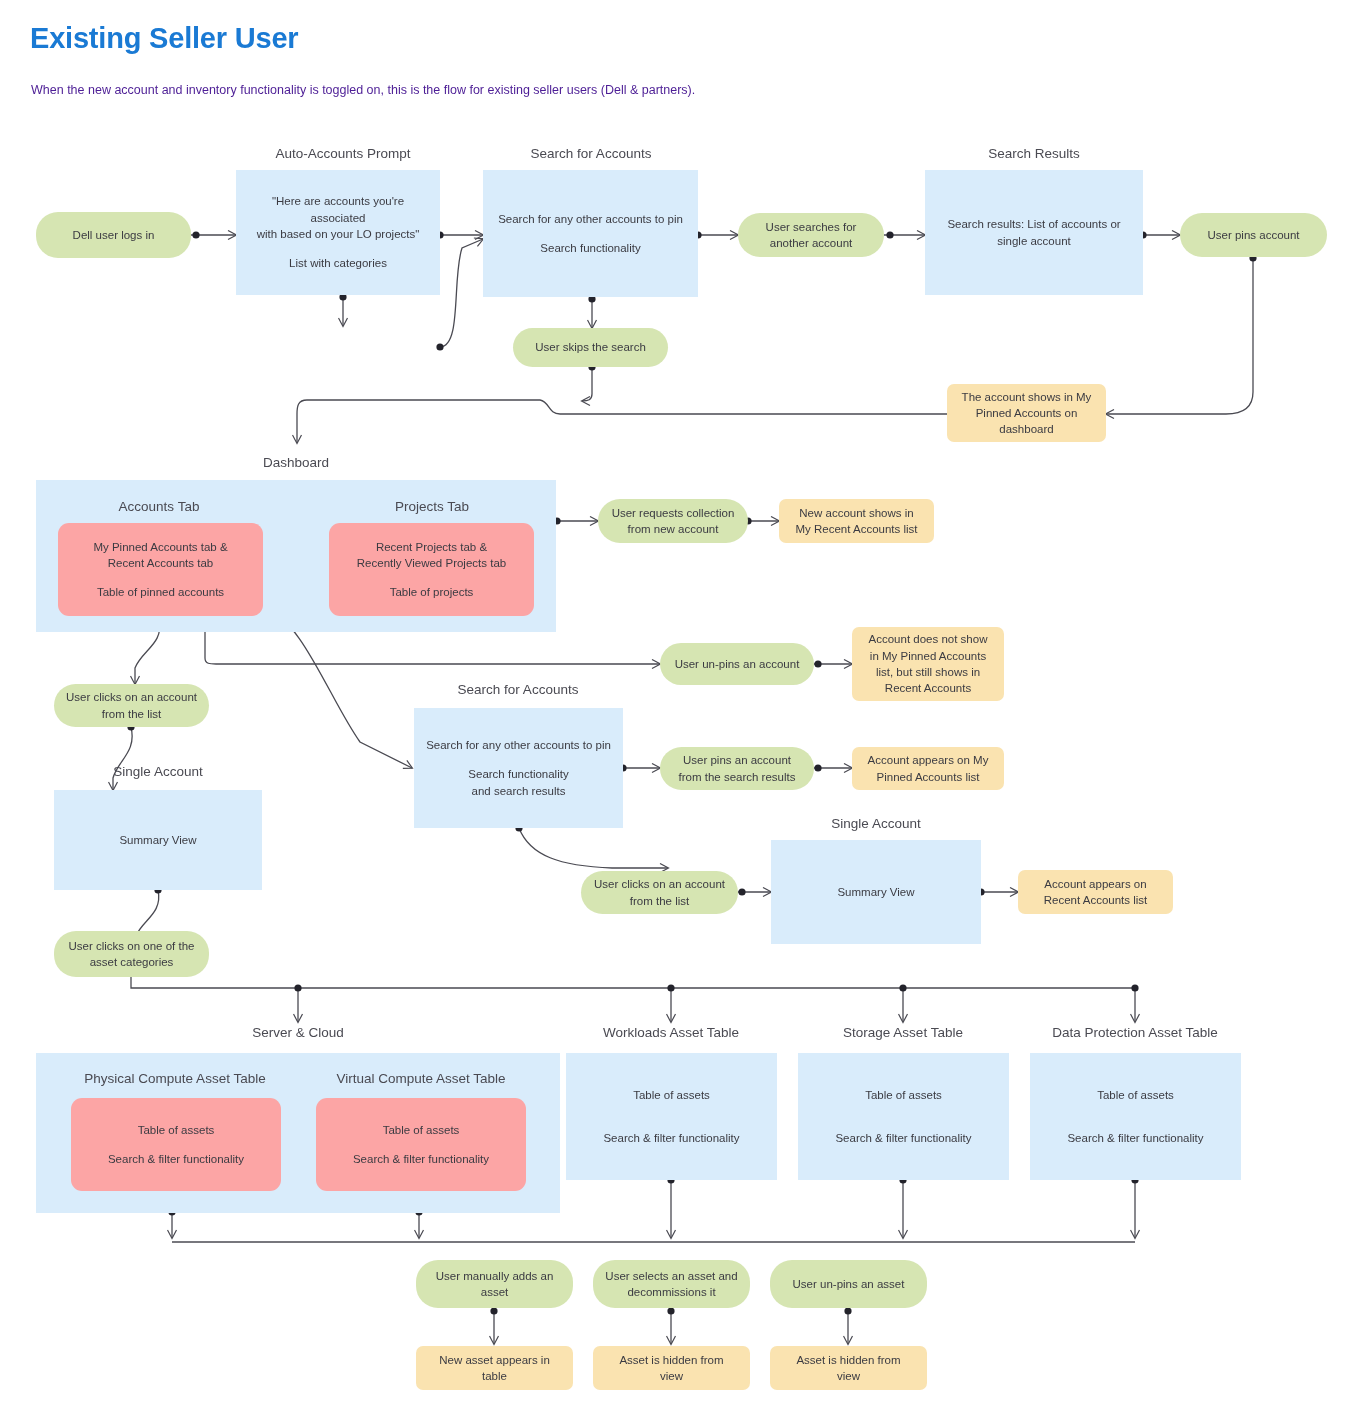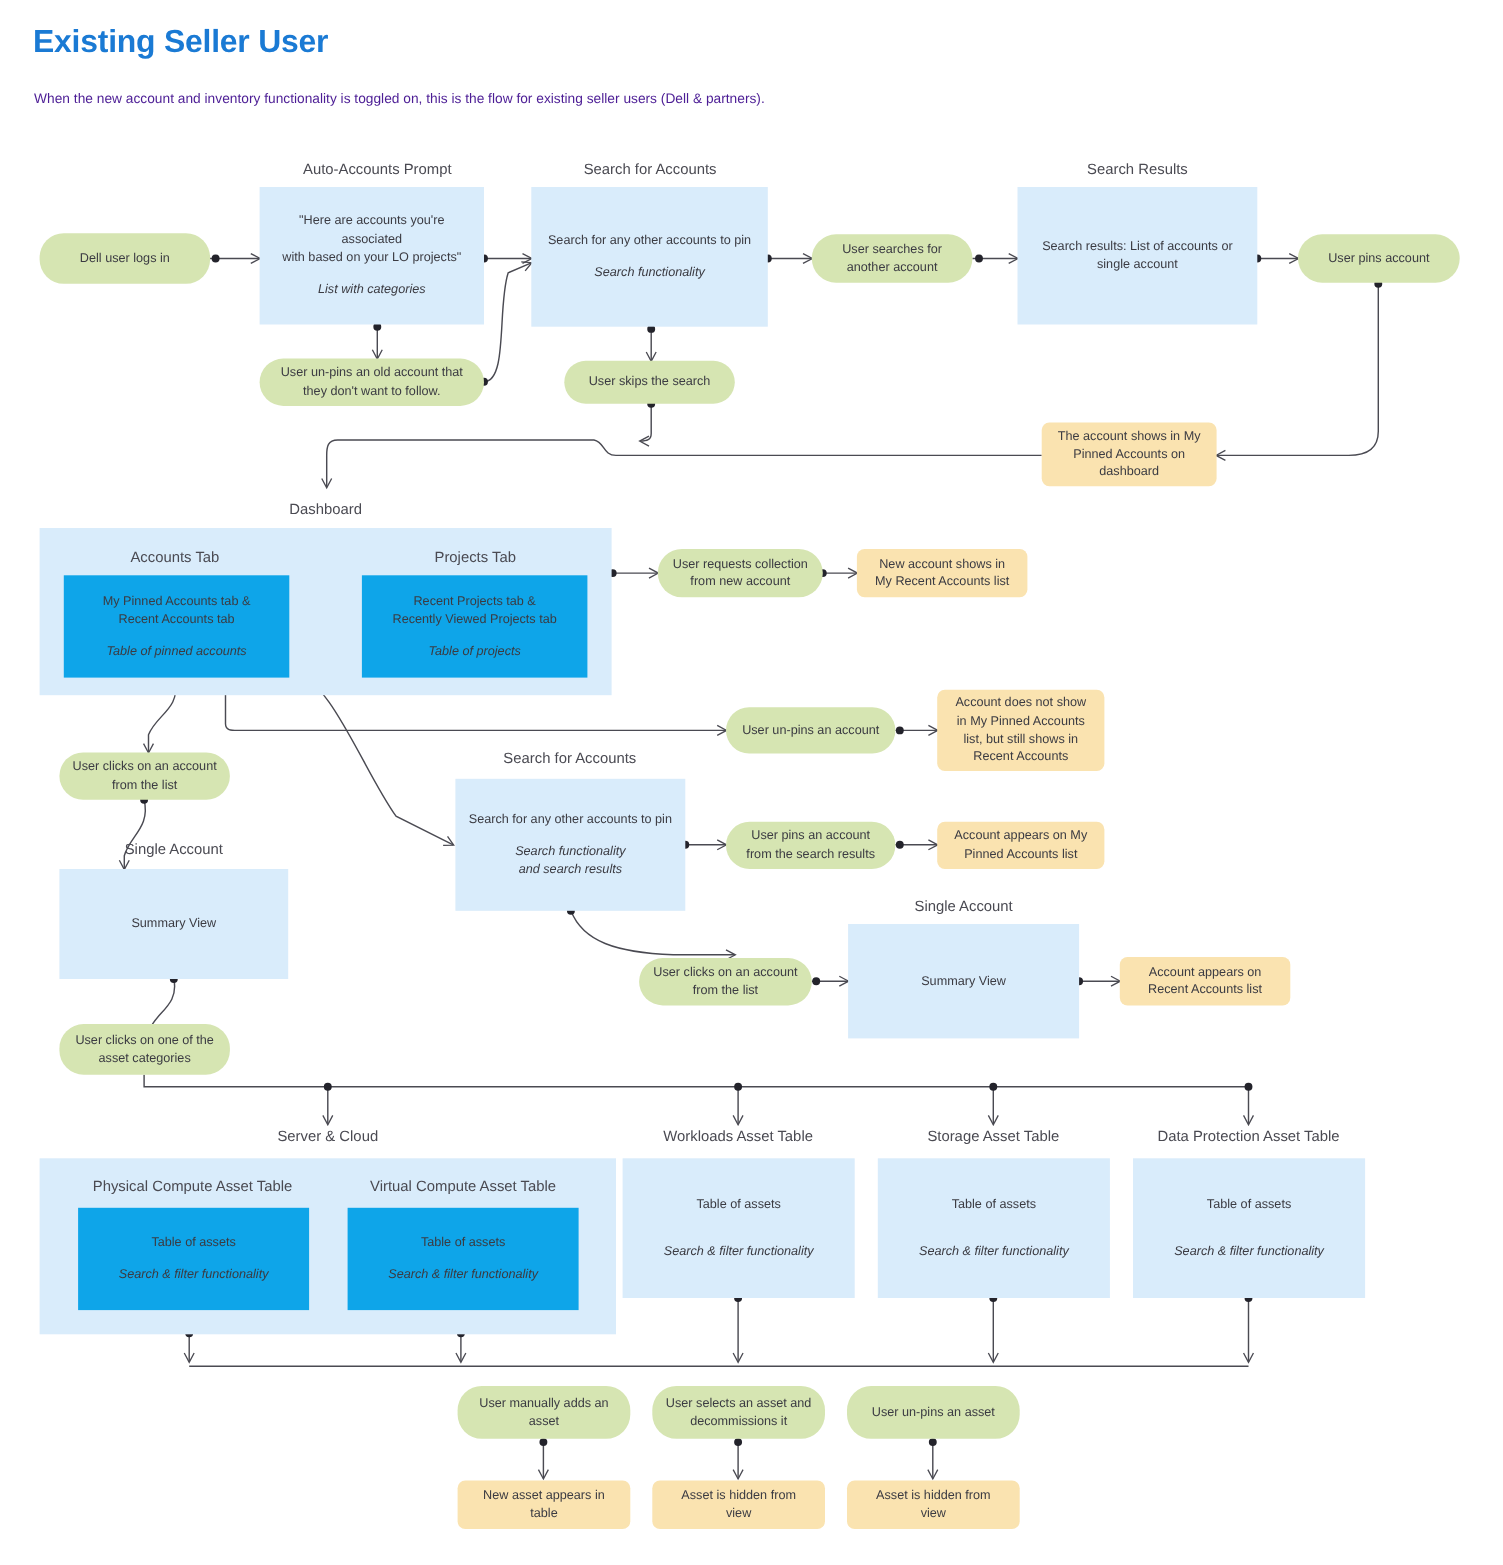--- a/index.html
+++ b/index.html
@@ -13,24 +13,24 @@
          color:#1a7ad4;letter-spacing:-0.2px;}
   .subtitle{position:absolute;left:31px;top:83px;font-size:12.5px;color:#4c1d95;}
 
   .grp-label{position:absolute;font-size:13.5px;color:#4a4a52;text-align:center;
              white-space:nowrap;transform:translateX(-50%);}
 
   .node{position:absolute;box-sizing:border-box;display:flex;flex-direction:column;
         align-items:center;justify-content:center;text-align:center;
         font-size:11.5px;line-height:1.42;color:#3b3b42;padding:4px 8px;}
   .blue{background:#d9ecfb;}
-  .blue-inner{background:#0ea5e9;}
+  .blue-inner{background:#fca5a5;border-radius:11px;}
   .green{background:#d6e5b2;border-radius:22px;}
   .amber{background:#fae3b0;border-radius:7px;}
-  .node .ital{font-style:italic;}
+  .node .ital{}
   .node .ln{display:block;}
   .gap{height:13px;}
 </style>
 </head>
 <body>
 
 <div id="canvas">
 
   <div class="title">Existing Seller User</div>
   <div class="subtitle">When the new account and inventory functionality is toggled on, this is the flow for existing seller users (Dell &amp; partners).</div>
@@ -140,24 +140,20 @@
     <span class="ln">Dell user logs in</span>
   </div>
 
   <div class="node blue" style="left:236px;top:170px;width:204px;height:125px">
     <span class="ln">"Here are accounts you're associated</span>
     <span class="ln">with based on your LO projects"</span>
     <div class="gap"></div>
     <span class="ln ital">List with categories</span>
   </div>
 
-  <div class="node green" style="left:236px;top:326px;width:204px;height:43px">
-    <span class="ln">User un-pins an old account that</span>
-    <span class="ln">they don't want to follow.</span>
-  </div>
 
   <div class="node blue" style="left:483px;top:170px;width:215px;height:127px">
     <span class="ln">Search for any other accounts to pin</span>
     <div class="gap"></div>
     <span class="ln ital">Search functionality</span>
   </div>
 
   <div class="node green" style="left:513px;top:328px;width:155px;height:39px">
     <span class="ln">User skips the search</span>
   </div>

